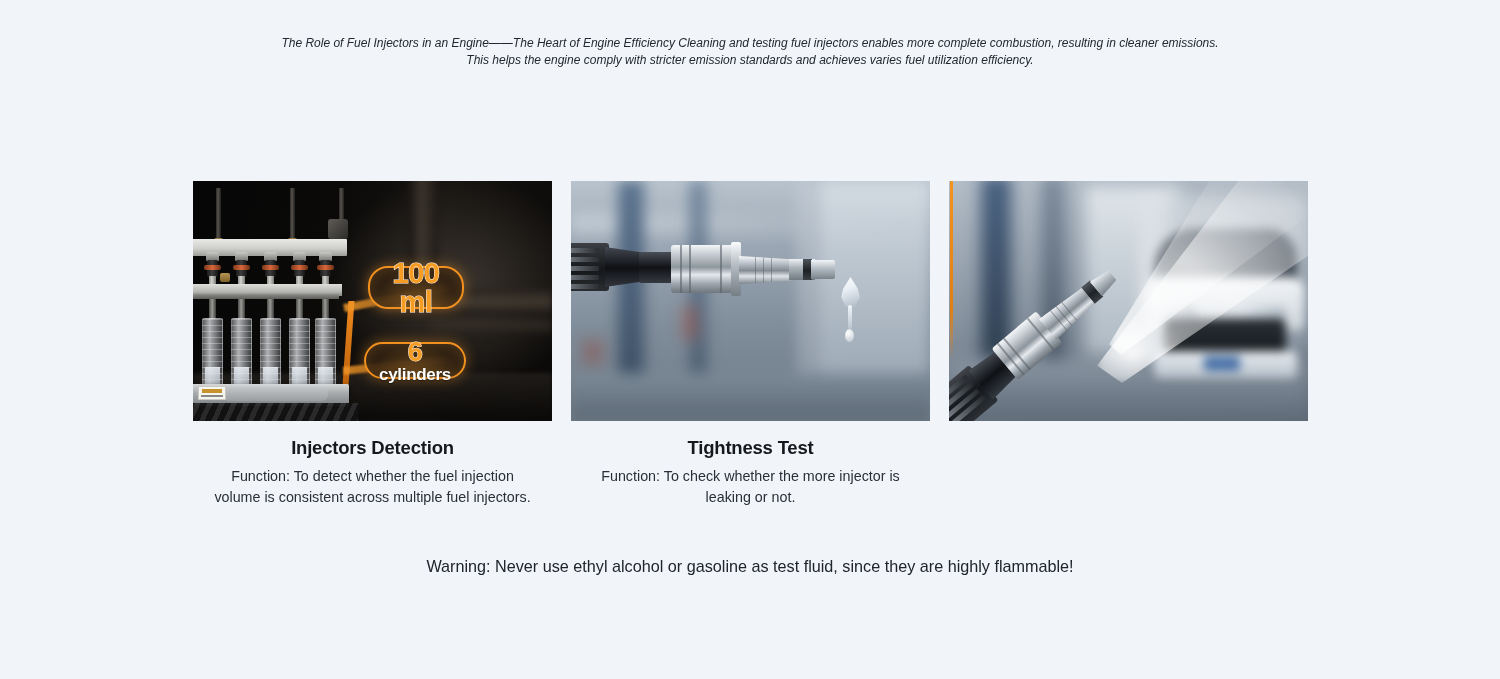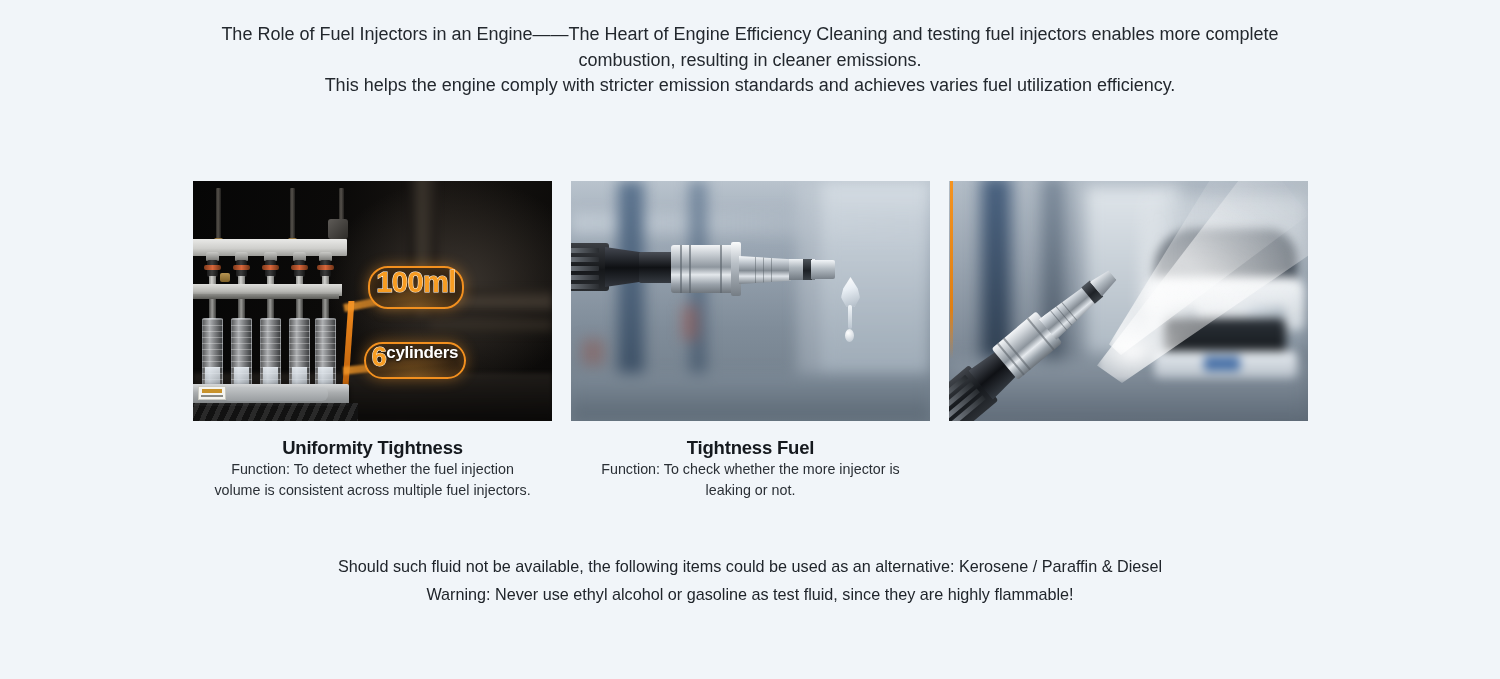--- a/index.html
+++ b/index.html
@@ -28,26 +28,28 @@
 
   .page-title {
     font-size: 33px;
     font-weight: bold;
     letter-spacing: -0.3px;
     color: #15191e;
     line-height: 1.1;
   }
 
   .subtitle {
-    font-size: 18px;
+    margin-top: 13px;
+    font-size: 12px;
     line-height: 1.42;
     color: #23282e;
     width: 1100px;
     margin-left: auto;
     margin-right: auto;
+    font-style: italic;
   }
   .subtitle .line2 { display: block; }
 
   
   .cards {
     position: absolute;
     top: 181px;
     left: 193px;
     width: 1114px;
     display: flex;
@@ -66,20 +68,21 @@
   .card-title {
     margin-top: 16px;
     text-align: center;
     font-size: 18.5px;
     font-weight: bold;
     color: #15191e;
     letter-spacing: -0.2px;
   }
 
   .card-desc {
+    margin-top: 7px;
     text-align: center;
     font-size: 14.3px;
     line-height: 1.44;
     color: #2a2f35;
     padding: 0 18px;
   }
 
   
   .t1 { background: #080808; }
   .t1 .bg-dark {
@@ -239,28 +242,29 @@
     position: absolute; height: 8px;
     background: linear-gradient(90deg, rgba(240,150,40,.85), rgba(240,150,40,.12));
     filter: blur(1px);
   }
   .t1 .leader.l1 { top: 112px; left: 150px; width: 116px; transform: rotate(-11deg); }
   .t1 .leader.l2 { top: 180px; left: 150px; width: 112px; transform: rotate(-6deg); }
 
   
   .badge {
     position: absolute;
-    display: flex; justify-content: center;
+    display: flex; align-items: center; justify-content: center;
     border: 2px solid #f2901f;
     border-radius: 20px;
     background:
       radial-gradient(ellipse at 50% 120%, rgba(255,170,60,.42), rgba(60,40,20,.55) 70%),
       linear-gradient(180deg, rgba(30,22,14,.72), rgba(16,12,8,.82));
     box-shadow: 0 0 14px rgba(245,150,40,.45), inset 0 0 14px rgba(255,170,60,.18);
     white-space: nowrap;
+    flex-direction: column;
   }
   .badge-ml { top: 85px; left: 175px; width: 96px; height: 43px; }
   .badge-cyl { top: 161px; left: 171px; width: 102px; height: 37px; }
 
   .badge .big {
     font-size: 29px; font-weight: bold; letter-spacing: -0.5px;
     color: #f79c22;
     -webkit-text-stroke: 1.1px #fdf3e4;
     paint-order: stroke fill;
     line-height: 1;
@@ -676,21 +680,21 @@
 
         <div class="badge badge-ml">
           <span class="big">100</span>
           <span class="big">ml</span>
         </div>
         <div class="badge badge-cyl">
           <span class="big">6</span>
           <span class="small">cylinders</span>
         </div>
       </div>
-      <div class="card-title">Uniformity Tightness</div>
+      <div class="card-title">Injectors Detection</div>
       <div class="card-desc">Function: To detect whether the fuel injection volume is consistent across multiple fuel injectors.</div>
     </div>
 
     <div class="card">
       <div class="thumb t2">
         <div class="bg"></div>
         <div class="bblur">
           <div class="band"></div>
           <div class="col a"></div>
           <div class="col b"></div>
@@ -724,21 +728,21 @@
           </div>
           <div class="shaft2"></div>
           <div class="dark-ring"></div>
           <div class="nozzle-tip"></div>
         </div>
 
         <div class="drop"></div>
         <div class="drop-tail"></div>
         <div class="drop-small"></div>
       </div>
-      <div class="card-title">Tightness Fuel</div>
+      <div class="card-title">Tightness Test</div>
       <div class="card-desc">Function: To check whether the more injector is leaking or not.</div>
     </div>
 
     <div class="card">
       <div class="thumb t3">
         <div class="bg"></div>
         <div class="bblur">
           <div class="wall"></div>
           <div class="wall2"></div>
           <div class="colA"></div>
@@ -781,17 +785,16 @@
           <div class="tip"></div>
         </div>
 
         <div class="orange-stripe"></div>
       </div>
     </div>
 
   </div>
 
   <div class="footer">
-    <p>Should such fluid not be available, the following items could be used as an alternative: Kerosene / Paraffin &amp; Diesel</p>
     <p>Warning: Never use ethyl alcohol or gasoline as test fluid, since they are highly flammable!</p>
   </div>
 
 </div>
 
 </body></html>

